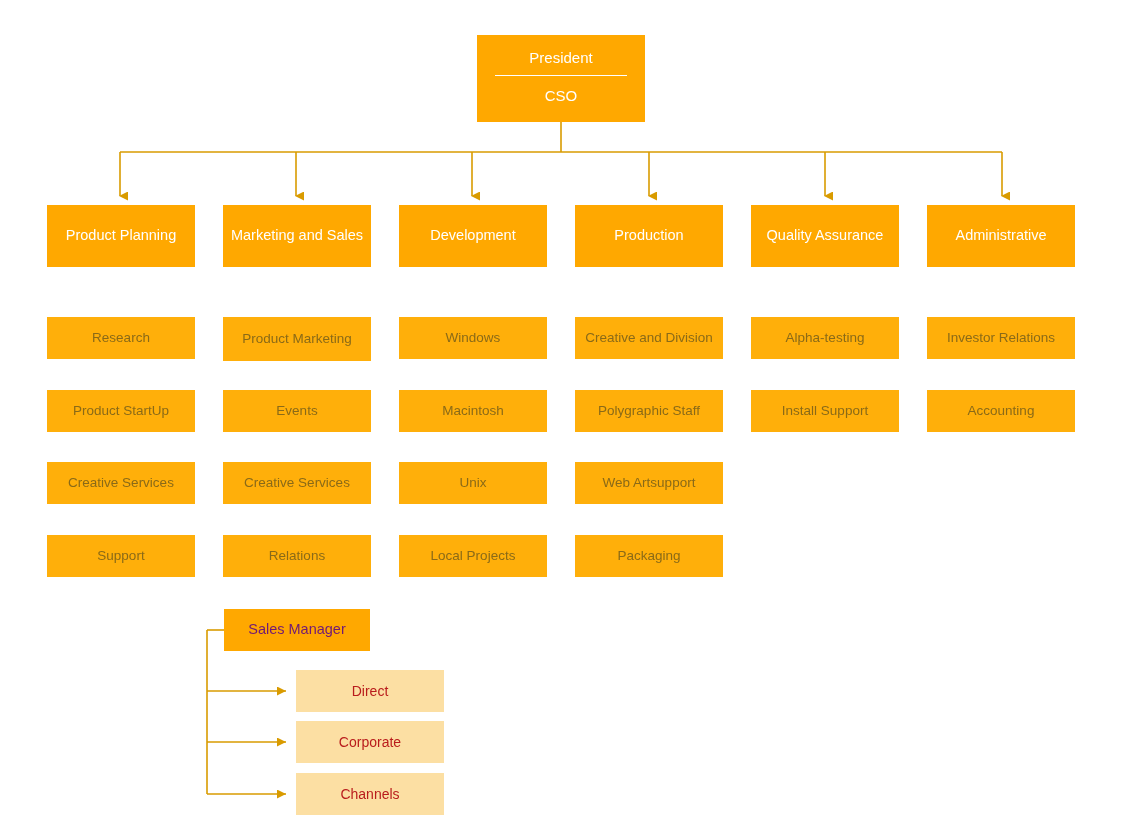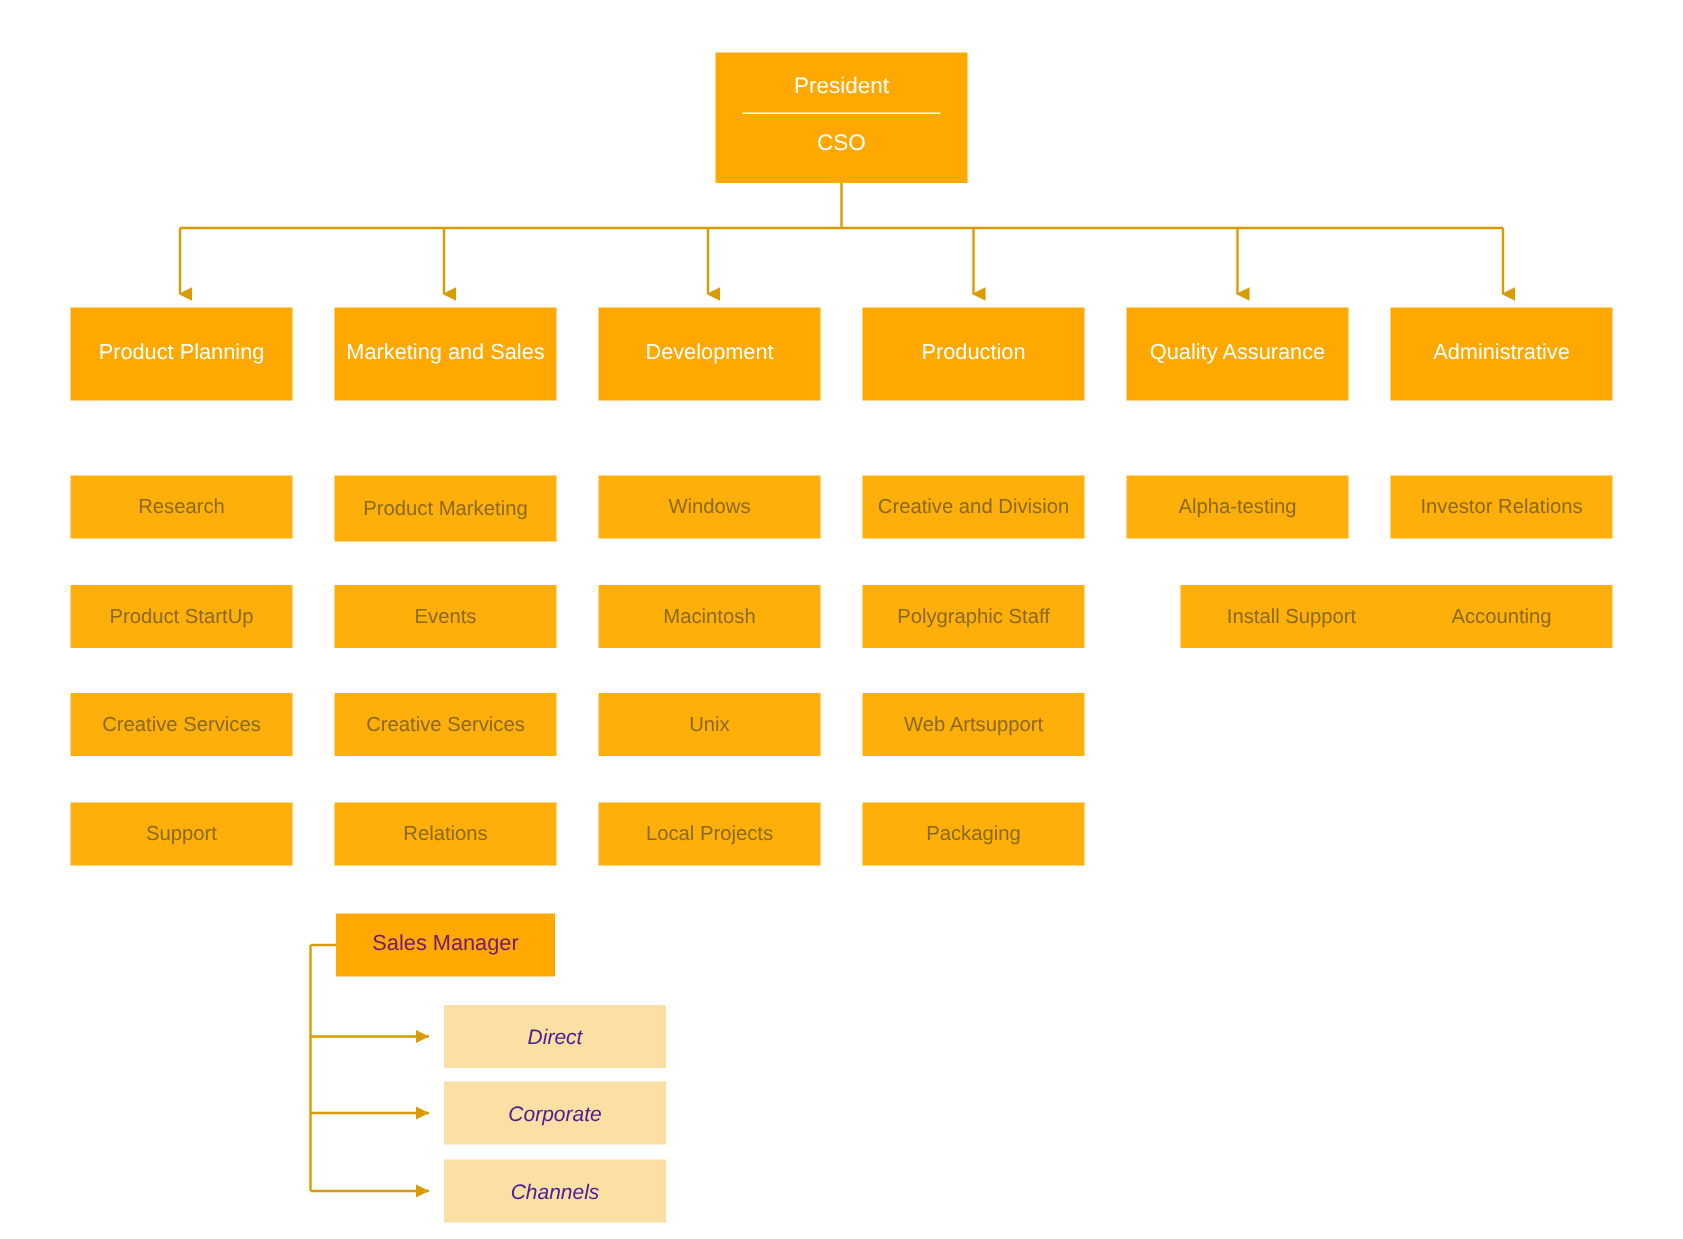--- a/index.html
+++ b/index.html
@@ -81,23 +81,22 @@
   }
   
   .box-manager {
     background: #FFA800;
     color: #701a75;
     font-size: 14.5px;
   }
   
   .box-light {
     background: #FCDFA3;
-    color: #4c1d95;
+    color: #b91c1c;
     font-size: 14px;
-    font-style: italic;
   }
 </style>
 </head>
 <body>
 
 <div id="chart-canvas">
 
   <svg id="connectors" viewBox="0 0 1122 826" width="1122" height="826" xmlns="http://www.w3.org/2000/svg">
     <defs>
       <marker id="arrow-down" markerWidth="9" markerHeight="9" refX="4.5" refY="8" orient="auto" markerUnits="userSpaceOnUse">
@@ -146,21 +145,21 @@
   <div class="box box-sub" style="left:223px; top:317px; width:148px; height:44px;">Product Marketing</div>
   <div class="box box-sub" style="left:399px; top:317px; width:148px; height:42px;">Windows</div>
   <div class="box box-sub" style="left:575px; top:317px; width:148px; height:42px;">Creative and Division</div>
   <div class="box box-sub" style="left:751px; top:317px; width:148px; height:42px;">Alpha-testing</div>
   <div class="box box-sub" style="left:927px; top:317px; width:148px; height:42px;">Investor Relations</div>
 
   <div class="box box-sub" style="left:47px; top:390px; width:148px; height:42px;">Product StartUp</div>
   <div class="box box-sub" style="left:223px; top:390px; width:148px; height:42px;">Events</div>
   <div class="box box-sub" style="left:399px; top:390px; width:148px; height:42px;">Macintosh</div>
   <div class="box box-sub" style="left:575px; top:390px; width:148px; height:42px;">Polygraphic Staff</div>
-  <div class="box box-sub" style="left:751px; top:390px; width:148px; height:42px;margin-left:36px;">Install Support</div>
+  <div class="box box-sub" style="left:751px; top:390px; width:148px; height:42px;">Install Support</div>
   <div class="box box-sub" style="left:927px; top:390px; width:148px; height:42px;">Accounting</div>
 
   <div class="box box-sub" style="left:47px; top:462px; width:148px; height:42px;">Creative Services</div>
   <div class="box box-sub" style="left:223px; top:462px; width:148px; height:42px;">Creative Services</div>
   <div class="box box-sub" style="left:399px; top:462px; width:148px; height:42px;">Unix</div>
   <div class="box box-sub" style="left:575px; top:462px; width:148px; height:42px;">Web Artsupport</div>
 
   <div class="box box-sub" style="left:47px; top:535px; width:148px; height:42px;">Support</div>
   <div class="box box-sub" style="left:223px; top:535px; width:148px; height:42px;">Relations</div>
   <div class="box box-sub" style="left:399px; top:535px; width:148px; height:42px;">Local Projects</div>

